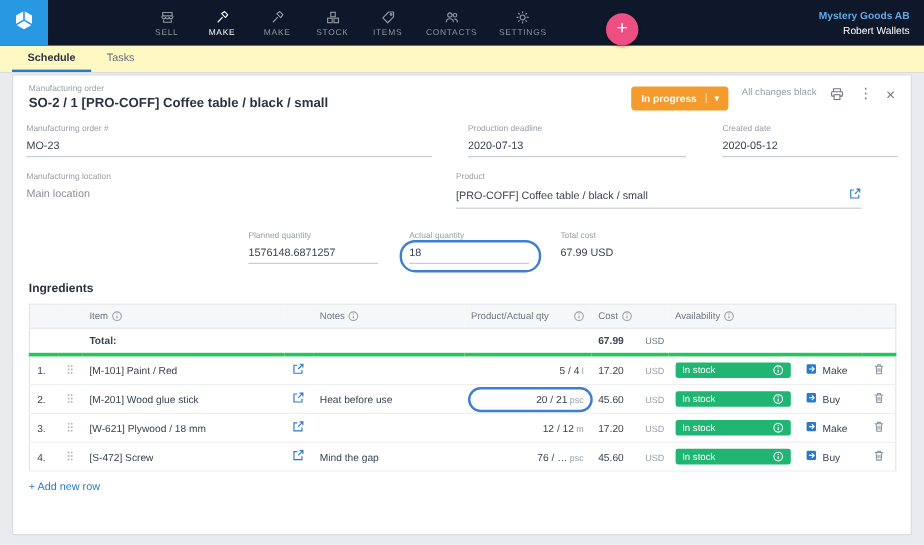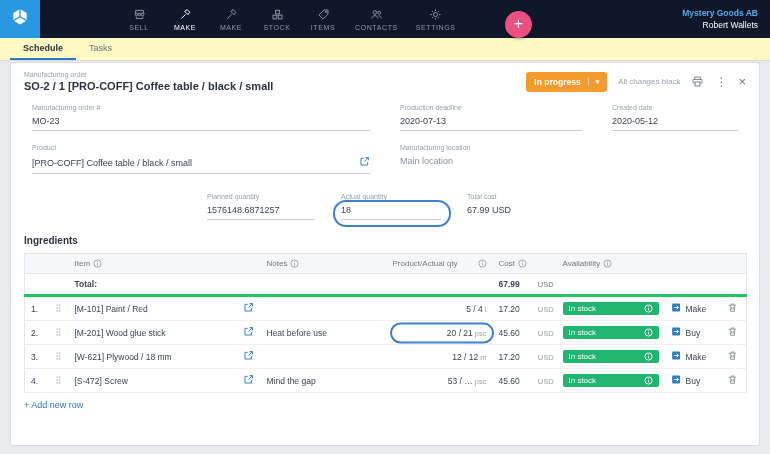--- a/index.html
+++ b/index.html
@@ -25,31 +25,31 @@
   .tabbar { height:23px; background:#fef9c3; border-bottom:1px solid #d7dade; display:flex; padding-left:10px; }
   .tab { padding:5px 13px 3px; font-size:9px; color:#667080; cursor:pointer; }
   .tab.active { color:#2b3340; font-weight:700; border-bottom:2px solid #2979c8; }
 
   
   .card { position:absolute; left:10px; right:10px; top:62px; bottom:8px; background:#fff;
           border:1px solid #d9dce0; border-radius:2px; overflow:hidden; }
   .card-header { display:flex; align-items:center; padding:8px 13px 2px; }
   .mo-label { font-size:7px; color:#98a0a8; }
   .mo-title { font-size:11px; font-weight:700; color:#2b3340; margin-top:2px; }
-  .header-right { margin-left:auto; display:flex; align-items:center; gap:11px; }
+  .header-right { margin-left:auto; display:flex; align-items:flex-start; gap:11px; }
   .status-btn { background:#f39b2d; color:#fff; font-size:8.5px; font-weight:700; border-radius:3px;
                 padding:5px 8px; display:flex; align-items:center; cursor:pointer; }
   .status-caret { border-left:1px solid rgba(255,255,255,.55); padding-left:7px; margin-left:7px; font-size:7px; }
   .saved-text { font-size:8px; color:#98a0a8; }
   .icon-btn { color:#6f7780; cursor:pointer; display:flex; align-items:center; }
   .kebab { font-size:12px; line-height:1; }
   .closex { font-size:13px; line-height:1; }
 
   
-  .fields { padding:10px 21px 0; }
+  .fields { padding:10px 11px 0; }
   .frow { display:flex; }
   .field { margin-bottom:13px; }
   .f-label { font-size:7px; color:#98a0a8; margin-bottom:2px; }
   .f-value { font-size:9px; color:#3a4350; padding:3px 0 4px; border-bottom:1px solid #c9cdd2; min-height:17px; }
   .f-value.noline { border-bottom:none; }
   .f-value.muted { color:#8a929c; }
   .w1 { width:338px; margin-right:30px; }
   .w2 { width:182px; margin-right:30px; }
   .w3 { flex:1; }
   .product-value { display:flex; justify-content:space-between; align-items:center; }
@@ -213,35 +213,35 @@
       <div class="field w2">
         <div class="f-label">Production deadline</div>
         <div class="f-value">2020-07-13</div>
       </div>
       <div class="field w3">
         <div class="f-label">Created date</div>
         <div class="f-value">2020-05-12</div>
       </div>
     </div>
     <div class="frow">
+      <div class="field w3">
+        <div class="f-label">Manufacturing location</div>
+        <div class="f-value noline muted">Main location</div>
+      </div>
       <div class="field w1">
         <div class="f-label">Product</div>
         <div class="f-value product-value">
           <span>[PRO-COFF] Coffee table / black / small</span>
           <span>
             <svg width="11" height="11" viewBox="0 0 14 14" fill="none" stroke="#2979c8" stroke-width="1.2">
               <path d="M6 3H2.5v8.5H11V8"></path>
                 <path d="M8.5 2H12v3.5M12 2L7 7"></path>
             </svg>
           </span>
         </div>
-      </div>
-      <div class="field w3">
-        <div class="f-label">Manufacturing location</div>
-        <div class="f-value noline muted">Main location</div>
       </div>
     </div>
     <div class="frow subrow">
       <div class="field planned">
         <div class="f-label">Planned quantity</div>
         <div class="f-value">1576148.6871257</div>
       </div>
       <div class="field actual">
         <div class="f-label">Actual quantity</div>
         <div class="f-value">18</div>
@@ -531,21 +531,21 @@
         </td>
         <td>[S-472] Screw</td>
         <td class="linkcell">
           <svg width="11" height="11" viewBox="0 0 14 14" fill="none" stroke="#2979c8" stroke-width="1.2">
               <path d="M6 3H2.5v8.5H11V8"></path>
               <path d="M8.5 2H12v3.5M12 2L7 7"></path>
             </svg>
         </td>
         <td>Mind the gap</td>
         <td class="qty-cell">
-          <span>53 / …</span><span class="unit">psc</span>
+          <span>76 / …</span><span class="unit">psc</span>
         </td>
         <td class="cost-cell">
           <span>45.60</span><span class="currency">USD</span>
         </td>
         <td class="avail-cell">
           <div class="badge">
             <span>In stock</span>
             <span class="info">
                 <svg width="9" height="9" viewBox="0 0 10 10" fill="none" stroke="#fff" stroke-width="1">
                   <circle cx="5" cy="5" r="4"></circle>

